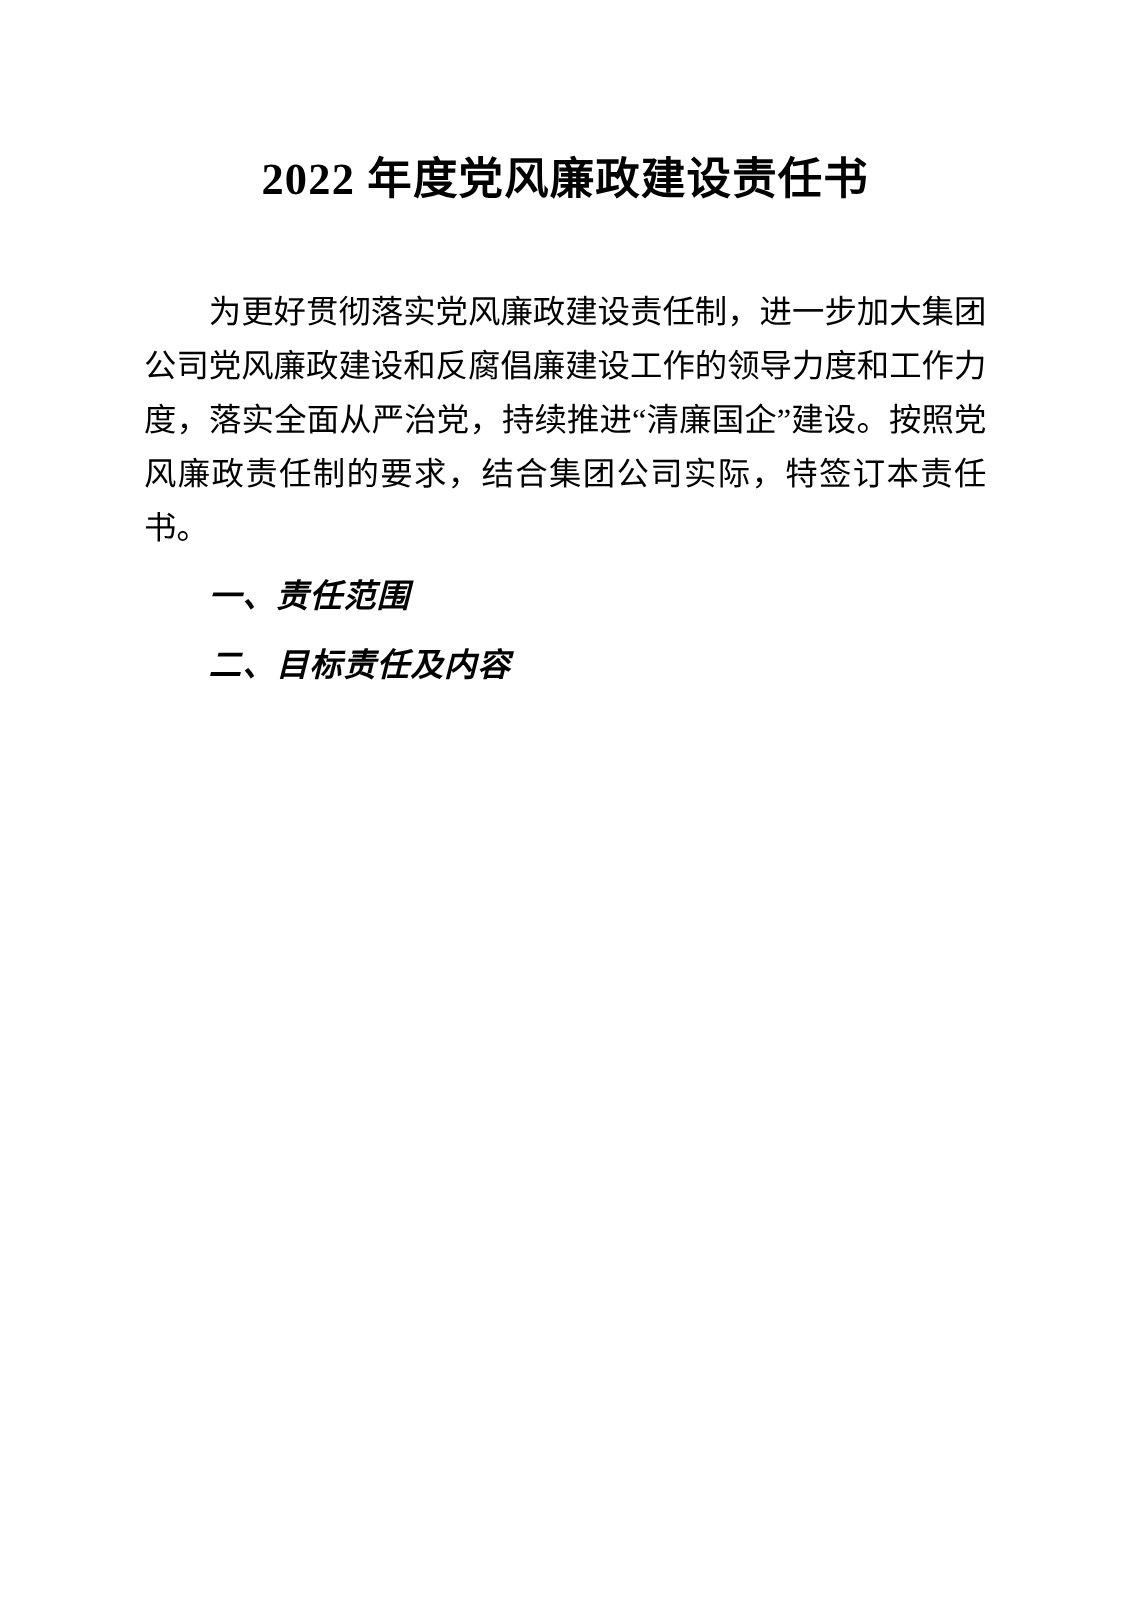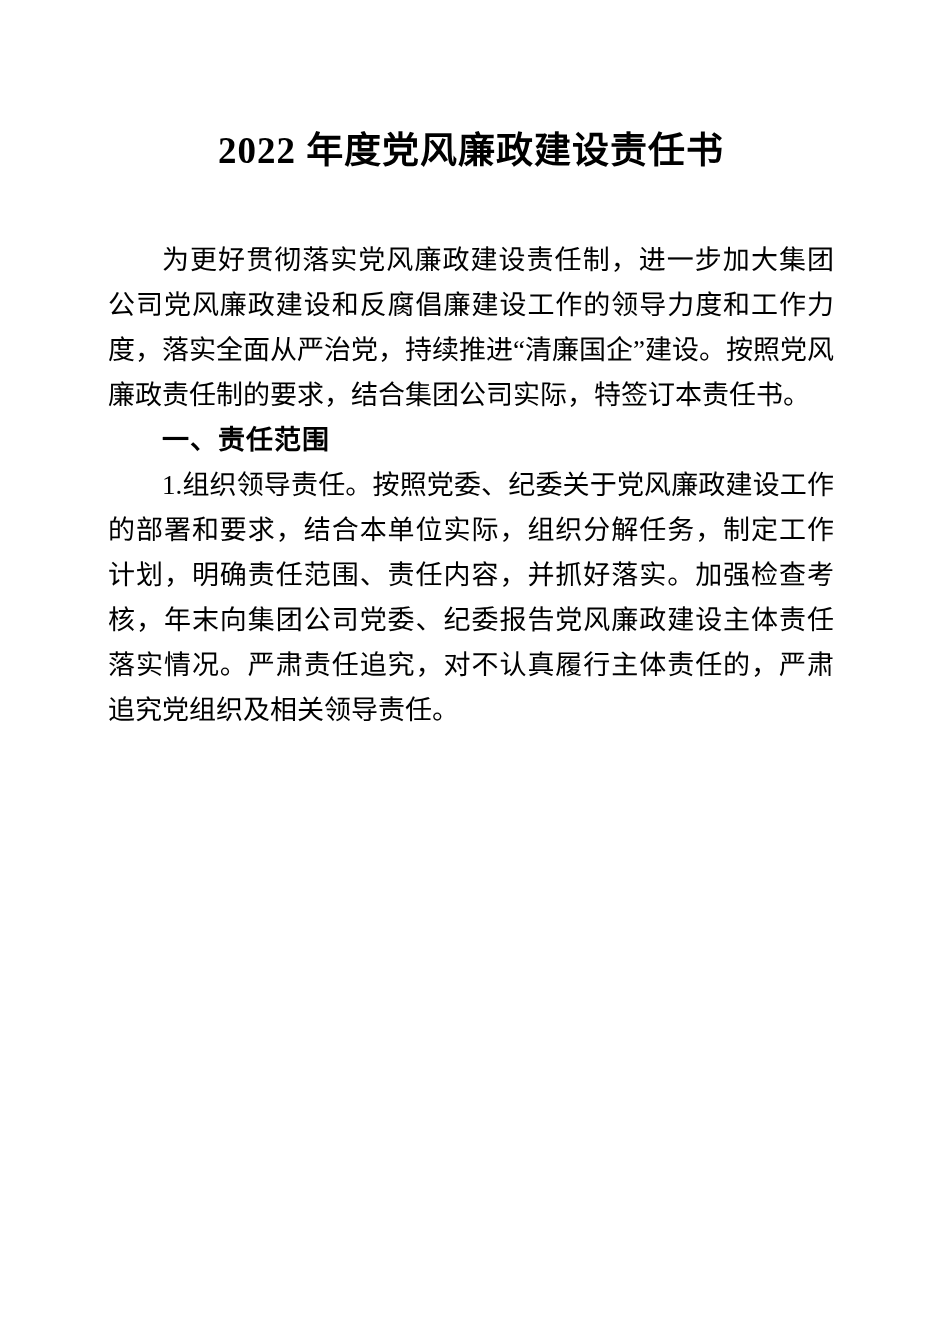--- a/index.html
+++ b/index.html
@@ -29,49 +29,50 @@
     font-size: 37px;
     line-height: 50px;
     letter-spacing: 1px;
     color: #000000;
   }
   .content {
     width: 726px;
     margin: 62px auto 0 auto; 
   }
   .content p {
-    margin: 0;
+    margin: 12px;
     padding: 0;
     font-size: 27px;
     line-height: 45px;
     text-indent: 2em;
     color: #000000;
   }
   .para-body {
     font-family: "Liberation Serif", "DejaVu Serif", serif;
     font-weight: normal;
     text-align: justify;
     text-justify: inter-ideograph;
   }
   .para-heading {
     font-family: "Liberation Sans", "DejaVu Sans", sans-serif;
     font-weight: bold;
     text-align: left;
     letter-spacing: 1px;
+    font-style: italic;
   }
 </style>
 </head>
 <body>
 
 <div class="page">
   <h1 class="doc-title">2022 年度党风廉政建设责任书</h1>
 
   <div class="content">
     <p class="para-body">为更好贯彻落实党风廉政建设责任制，进一步加大集团公司党风廉政建设和反腐倡廉建设工作的领导力度和工作力度，落实全面从严治党，持续推进“清廉国企”建设。按照党风廉政责任制的要求，结合集团公司实际，特签订本责任书。</p>
 
     <p class="para-heading">一、责任范围</p>
 
 
+    <p class="para-heading">二、目标责任及内容</p>
 
-    <p class="para-body">1.组织领导责任。按照党委、纪委关于党风廉政建设工作的部署和要求，结合本单位实际，组织分解任务，制定工作计划，明确责任范围、责任内容，并抓好落实。加强检查考核，年末向集团公司党委、纪委报告党风廉政建设主体责任落实情况。严肃责任追究，对不认真履行主体责任的，严肃追究党组织及相关领导责任。</p>
 
   </div>
 </div>
 
 </body></html>

